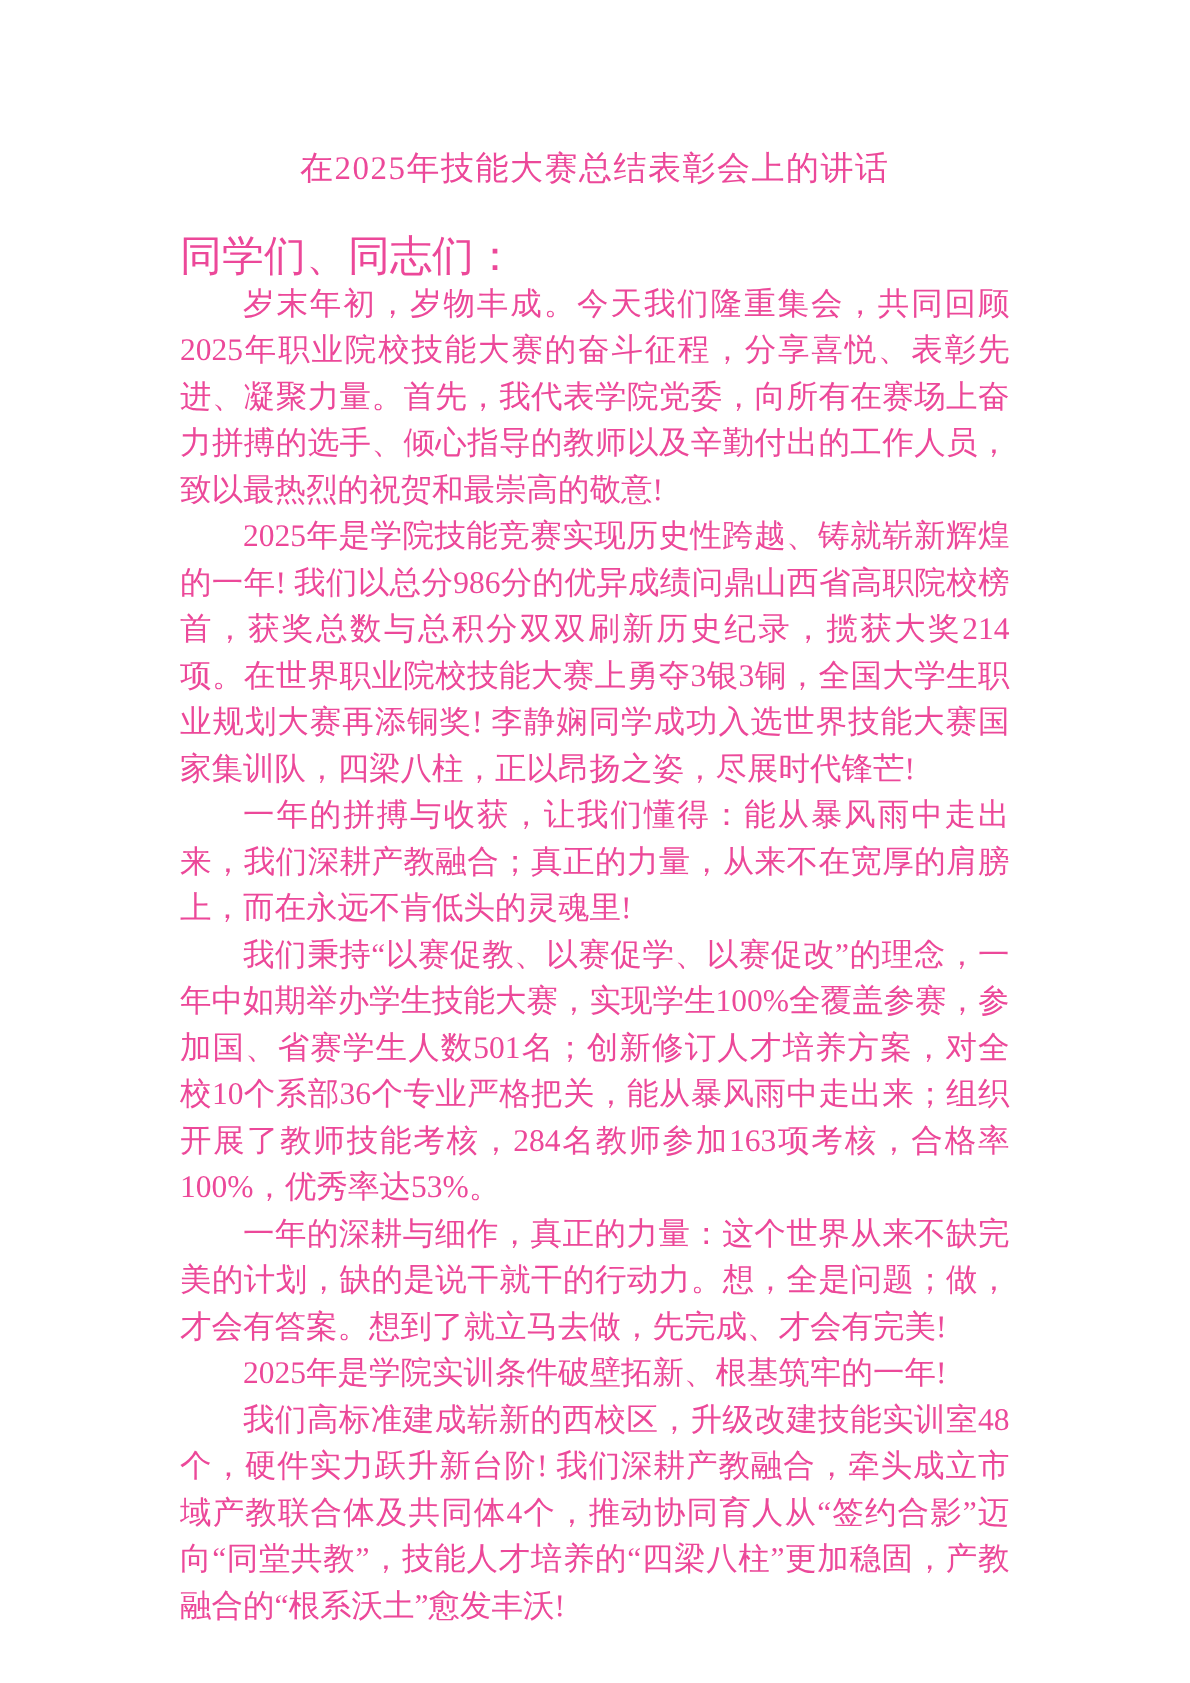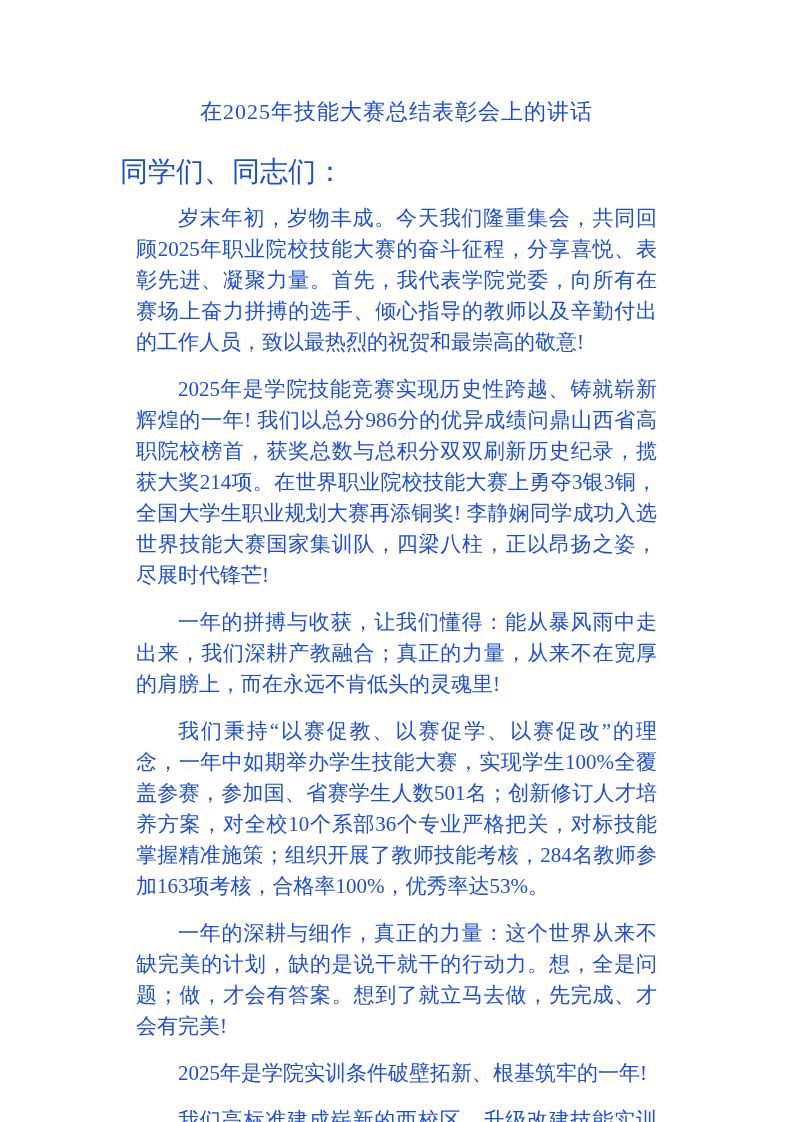--- a/index.html
+++ b/index.html
@@ -7,21 +7,21 @@
     padding: 0;
     background: #ffffff;
   }
   .page {
     position: relative;
     width: 793px;
     height: 1122px;
     background: #ffffff;
     overflow: hidden;
     font-family: "Liberation Serif", "DejaVu Serif", serif;
-    color: #1d4ed8;
+    color: #ec4899;
   }
   .content {
     position: absolute;
     left: 120px;
     top: 96px;
     width: 553px;
   }
   .doc-title {
     margin: 0 0 29px 0;
     font-size: 22px;
@@ -31,36 +31,36 @@
     letter-spacing: 1px;
     white-space: nowrap;
   }
   .salutation {
     margin: 0;
     font-size: 28px;
     line-height: 31px;
     text-align: left;
   }
   .para {
-    margin: 16px;
+    margin: 0;
     font-size: 21px;
     line-height: 31px;
     text-align: justify;
     text-justify: inter-character;
     text-indent: 2em;
   }
 </style>
 </head>
 <body>
 
 <div class="page">
   <div class="content">
     <h1 class="doc-title">在2025年技能大赛总结表彰会上的讲话</h1>
     <p class="salutation">同学们、同志们：</p>
     <p class="para">岁末年初，岁物丰成。今天我们隆重集会，共同回顾2025年职业院校技能大赛的奋斗征程，分享喜悦、表彰先进、凝聚力量。首先，我代表学院党委，向所有在赛场上奋力拼搏的选手、倾心指导的教师以及辛勤付出的工作人员，致以最热烈的祝贺和最崇高的敬意!</p>
     <p class="para">2025年是学院技能竞赛实现历史性跨越、铸就崭新辉煌的一年! 我们以总分986分的优异成绩问鼎山西省高职院校榜首，获奖总数与总积分双双刷新历史纪录，揽获大奖214项。在世界职业院校技能大赛上勇夺3银3铜，全国大学生职业规划大赛再添铜奖! 李静娴同学成功入选世界技能大赛国家集训队，四梁八柱，正以昂扬之姿，尽展时代锋芒!</p>
     <p class="para">一年的拼搏与收获，让我们懂得：能从暴风雨中走出来，我们深耕产教融合；真正的力量，从来不在宽厚的肩膀上，而在永远不肯低头的灵魂里!</p>
-    <p class="para">我们秉持“以赛促教、以赛促学、以赛促改”的理念，一年中如期举办学生技能大赛，实现学生100%全覆盖参赛，参加国、省赛学生人数501名；创新修订人才培养方案，对全校10个系部36个专业严格把关，对标技能掌握精准施策；组织开展了教师技能考核，284名教师参加163项考核，合格率100%，优秀率达53%。</p>
+    <p class="para">我们秉持“以赛促教、以赛促学、以赛促改”的理念，一年中如期举办学生技能大赛，实现学生100%全覆盖参赛，参加国、省赛学生人数501名；创新修订人才培养方案，对全校10个系部36个专业严格把关，能从暴风雨中走出来；组织开展了教师技能考核，284名教师参加163项考核，合格率100%，优秀率达53%。</p>
     <p class="para">一年的深耕与细作，真正的力量：这个世界从来不缺完美的计划，缺的是说干就干的行动力。想，全是问题；做，才会有答案。想到了就立马去做，先完成、才会有完美!</p>
     <p class="para">2025年是学院实训条件破壁拓新、根基筑牢的一年!</p>
     <p class="para">我们高标准建成崭新的西校区，升级改建技能实训室48个，硬件实力跃升新台阶! 我们深耕产教融合，牵头成立市域产教联合体及共同体4个，推动协同育人从“签约合影”迈向“同堂共教”，技能人才培养的“四梁八柱”更加稳固，产教融合的“根系沃土”愈发丰沃!</p>
   </div>
 </div>
 
 </body></html>

